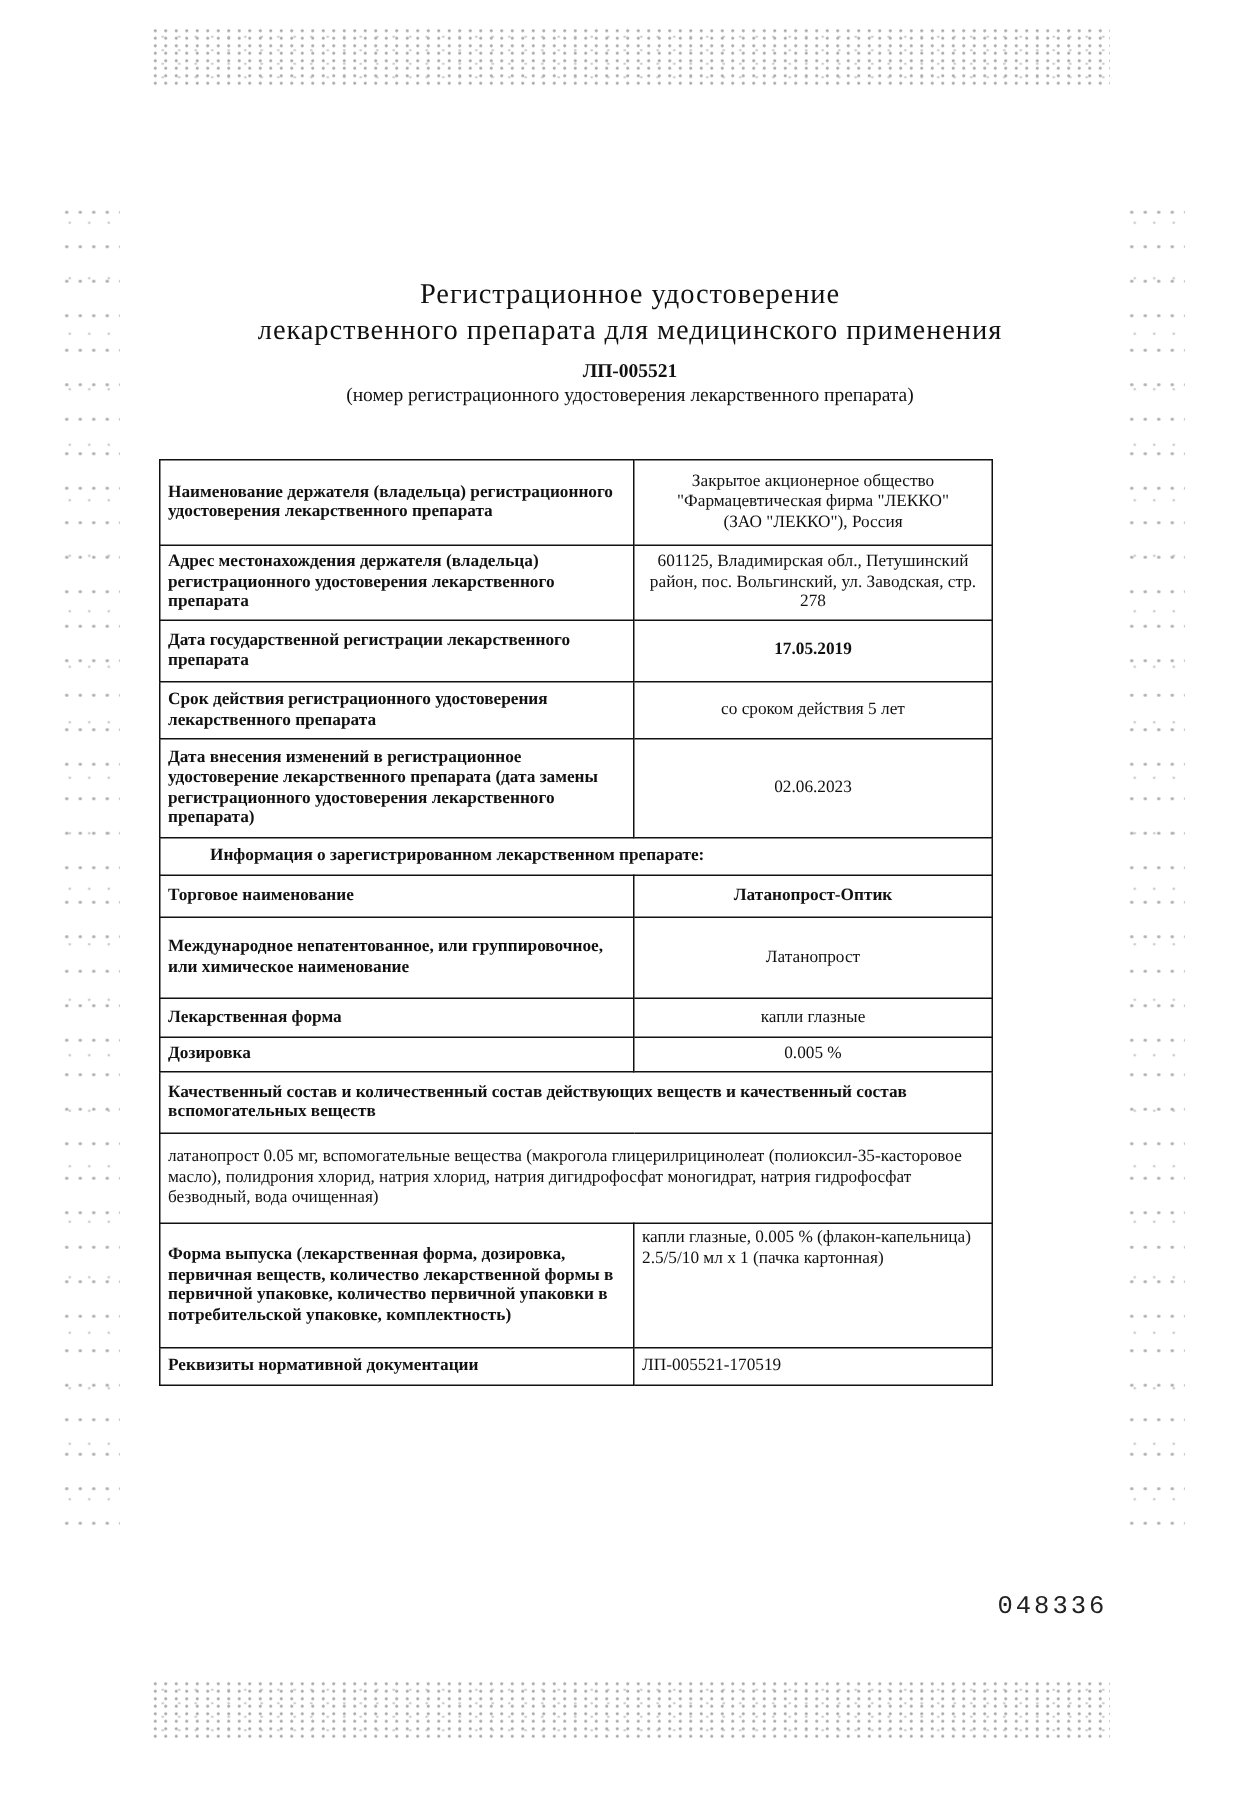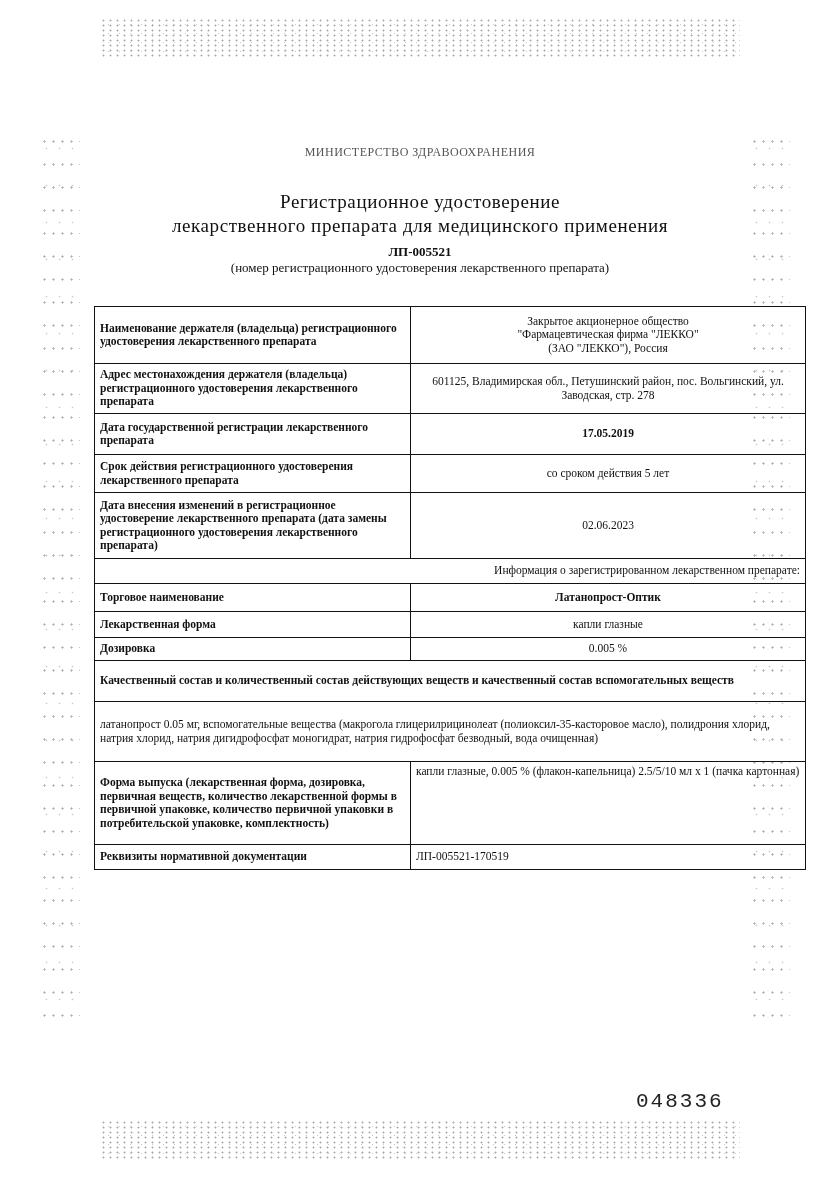--- a/index.html
+++ b/index.html
@@ -25,53 +25,52 @@
       radial-gradient(circle, #888 0.7px, transparent 1.1px);
     background-size:9px 23px, 13px 37px;
     opacity:0.45;
   }
   .margin-noise.left { left:40px; }
   .margin-noise.right { left:750px; }
 
   .header { position:absolute; left:100px; top:145px; width:640px; text-align:center; }
   .ministry { font-size:12px; letter-spacing:0.5px; color:#555; line-height:15px; }
   .country { font-size:12px; color:#333; line-height:15px; }
-  .title1 { font-size:19px; margin-top:30px; line-height:24px; letter-spacing:0.6px; }
+  .title1 { font-size:19px; margin-top:40px; line-height:24px; letter-spacing:0.6px; }
   .title2 { font-size:19px; line-height:24px; letter-spacing:0.6px; }
   .reg-number { font-size:13px; font-weight:bold; margin-top:6px; line-height:16px; }
   .reg-caption { font-size:13px; line-height:16px; }
 
   table.cert {
-    position:absolute; left:94px; top:306px; width:712px;
+    position:absolute; left:106px; top:306px; width:556px;
     border-collapse:collapse; font-size:11.5px; line-height:13.5px;
   }
   table.cert td { border:1.5px solid #111; padding:3px 5px; vertical-align:middle; }
   td.lbl { width:305px; font-weight:bold; text-align:left; }
   td.val { text-align:center; }
   td.val.bold { font-weight:bold; }
   td.full { text-align:left; }
-  td.full.center { text-align:right; font-weight:normal;padding-left:33px; }
+  td.full.center { text-align:left; font-weight:bold;padding-left:33px; }
   td.full.boldtxt { font-weight:bold;margin-left:29px; }
   td.val.left { text-align:left; vertical-align:top; }
 
   .serial {
-    position:absolute; left:636px; top:1062px;
+    position:absolute; left:665px; top:1062px;
     font-family:"Liberation Mono", "DejaVu Sans Mono", monospace;
-    font-size:21px; letter-spacing:2px; color:#222;margin-top:28px;
+    font-size:17px; letter-spacing:2px; color:#222;
   }
 </style>
 </head>
 <body>
 
 <div class="noise-strip top"></div>
 <div class="margin-noise left"></div>
 <div class="margin-noise right"></div>
 
 <div class="header">
-  <div class="ministry">МИНИСТЕРСТВО ЗДРАВООХРАНЕНИЯ</div>
   <div class="title1">Регистрационное удостоверение</div>
   <div class="title2">лекарственного препарата для медицинского применения</div>
   <div class="reg-number">ЛП-005521</div>
   <div class="reg-caption">(номер регистрационного удостоверения лекарственного препарата)</div>
 </div>
 
 <table class="cert">
   <tbody>
       <tr style="height:57px">
     <td class="lbl">Наименование держателя (владельца) регистрационного удостоверения лекарственного препарата</td>
@@ -97,20 +96,24 @@
     <td class="lbl">Дата внесения изменений в регистрационное удостоверение лекарственного препарата (дата замены регистрационного удостоверения лекарственного препарата)</td>
     <td class="val">02.06.2023</td>
   </tr>
   <tr style="height:25px">
     <td class="full center" colspan="2">Информация о зарегистрированном лекарственном препарате:</td>
   </tr>
   <tr style="height:28px">
     <td class="lbl">Торговое наименование</td>
     <td class="val bold">Латанопрост-Оптик</td>
   </tr>
+  <tr style="height:54px">
+    <td class="lbl">Международное непатентованное, или группировочное, или химическое наименование</td>
+    <td class="val">Латанопрост</td>
+  </tr>
   <tr style="height:26px">
     <td class="lbl">Лекарственная форма</td>
     <td class="val">капли глазные</td>
   </tr>
   <tr style="height:23px">
     <td class="lbl">Дозировка</td>
     <td class="val">0.005 %</td>
   </tr>
   <tr style="height:41px">
     <td class="full boldtxt" colspan="2">Качественный состав и количественный состав действующих веществ и качественный состав вспомогательных веществ</td>

